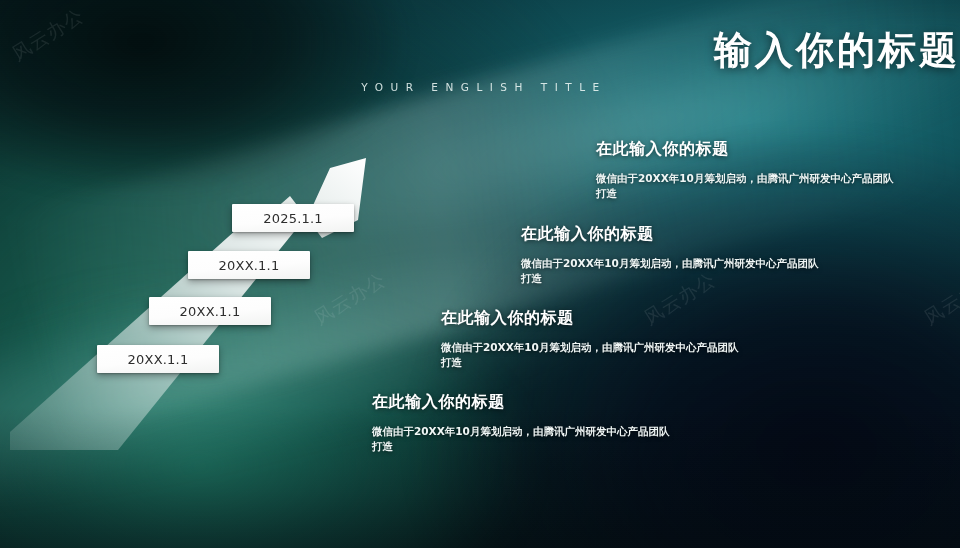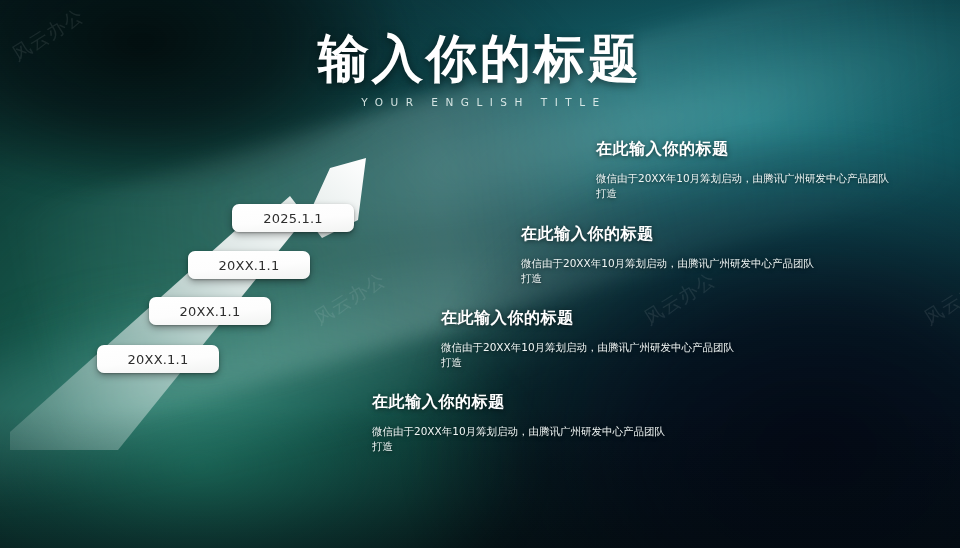--- a/index.html
+++ b/index.html
@@ -131,26 +131,27 @@
   }
 
   
   .title-wrap {
     position: absolute;
     left: 0; right: 0;
     top: 28px;
     text-align: center;
   }
   .title-main {
-    font-size: 51px;
+    font-size: 38px;
     font-weight: 700;
     color: #ffffff;
     letter-spacing: 3px;
     line-height: 1.2;
     text-shadow: 0 2px 9px rgba(0,0,0,0.55);
+    text-align: right;
   }
   .title-sub {
     margin-top: 7px;
     font-size: 10.5px;
     font-weight: 400;
     color: rgba(236,246,244,0.88);
     letter-spacing: 7.5px;
     padding-left: 8px;
   }
 
@@ -161,21 +162,21 @@
     top: 150px;
     width: 370px;
     height: 300px;
     pointer-events: none;
   }
 
   
   .date-card {
     position: absolute;
     height: 28px;
-    border-radius: 7px;
+    border-radius: 1px;
     background: linear-gradient(175deg, #ffffff 0%, #fdfdfd 55%, #f2f3f2 100%);
     box-shadow: 0 3px 7px rgba(0,0,0,0.34), 0 1px 2px rgba(0,0,0,0.26);
     display: flex;
     align-items: center;
     justify-content: center;
     color: #2e2e2e;
     font-size: 13px;
     font-weight: 400;
     letter-spacing: 0.2px;
     font-family: "DejaVu Sans", "Liberation Sans", sans-serif;
@@ -187,21 +188,21 @@
     font-size: 16px;
     font-weight: 700;
     color: #ffffff;
     letter-spacing: 0.6px;
     text-shadow: 0 1px 5px rgba(0,0,0,0.6);
     margin-bottom: 11px;
     white-space: nowrap;
   }
   .tblock .bb {
     font-size: 10.5px;
-    font-weight: 400;
+    font-weight: 700;
     color: #f0f6f5;
     line-height: 1.42;
     text-shadow: 0 1px 4px rgba(0,0,0,0.6);
     max-width: 300px;
   }
 </style>
 </head>
 <body>
 
 <div id="slide">

